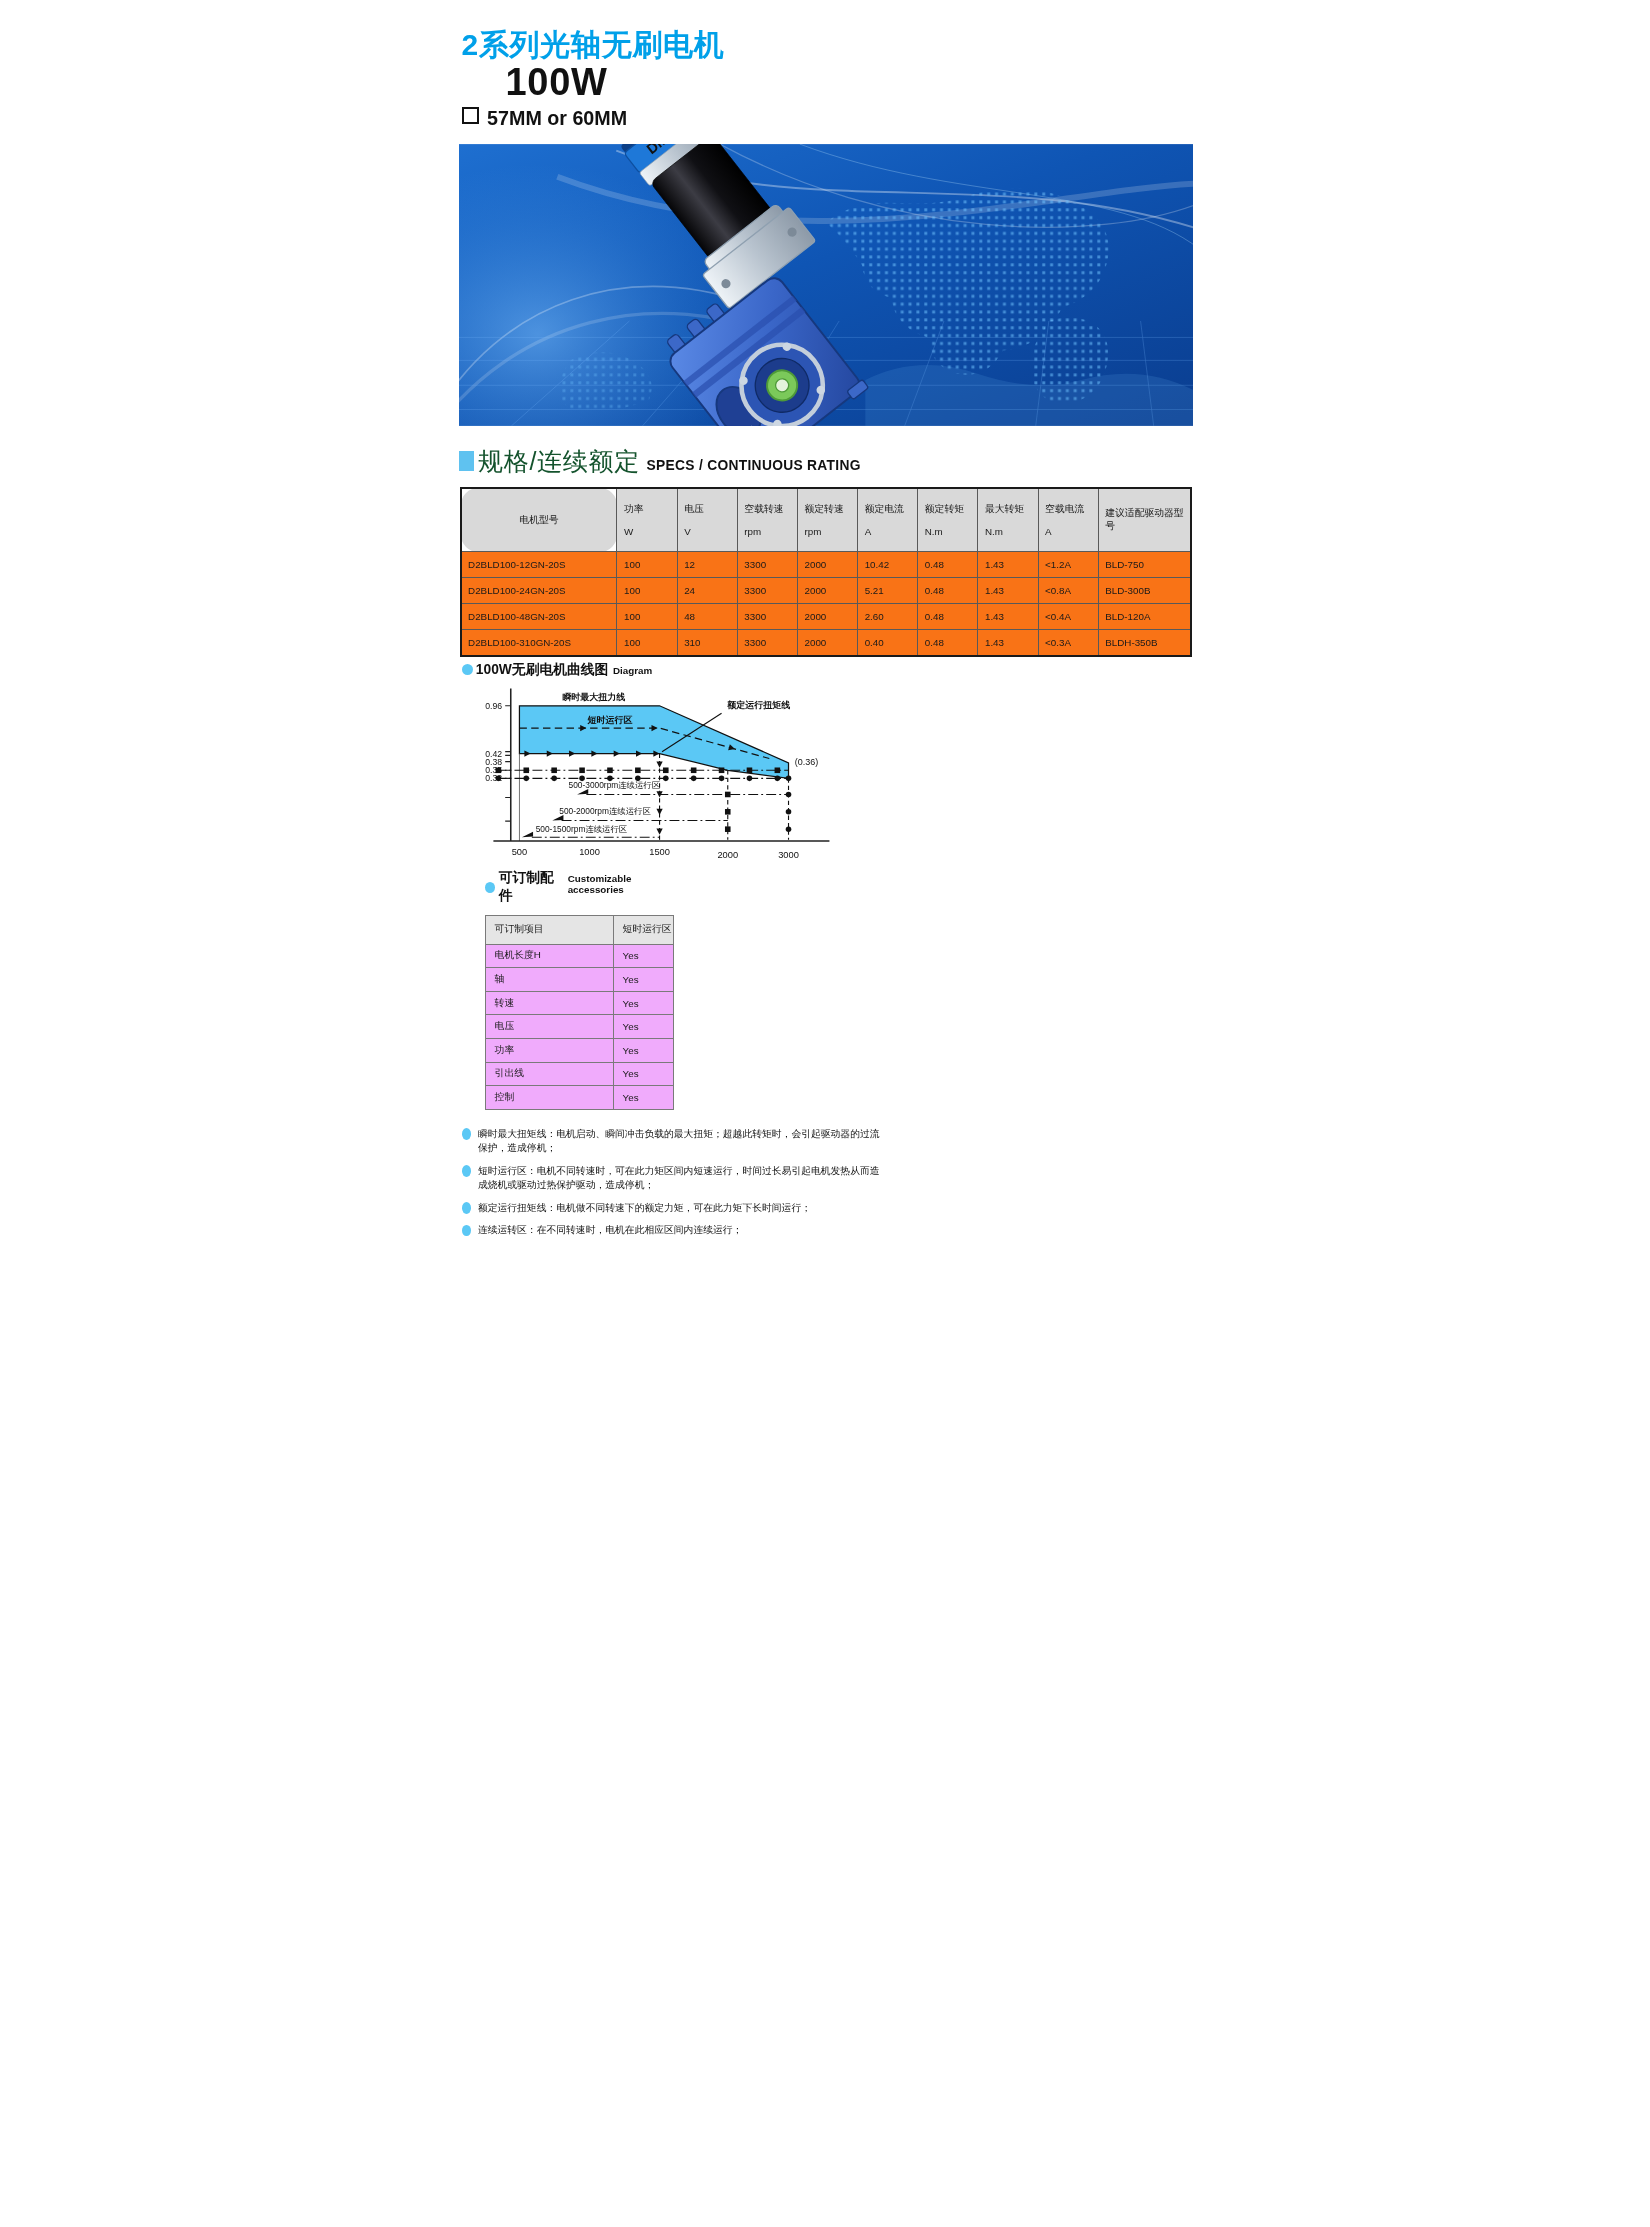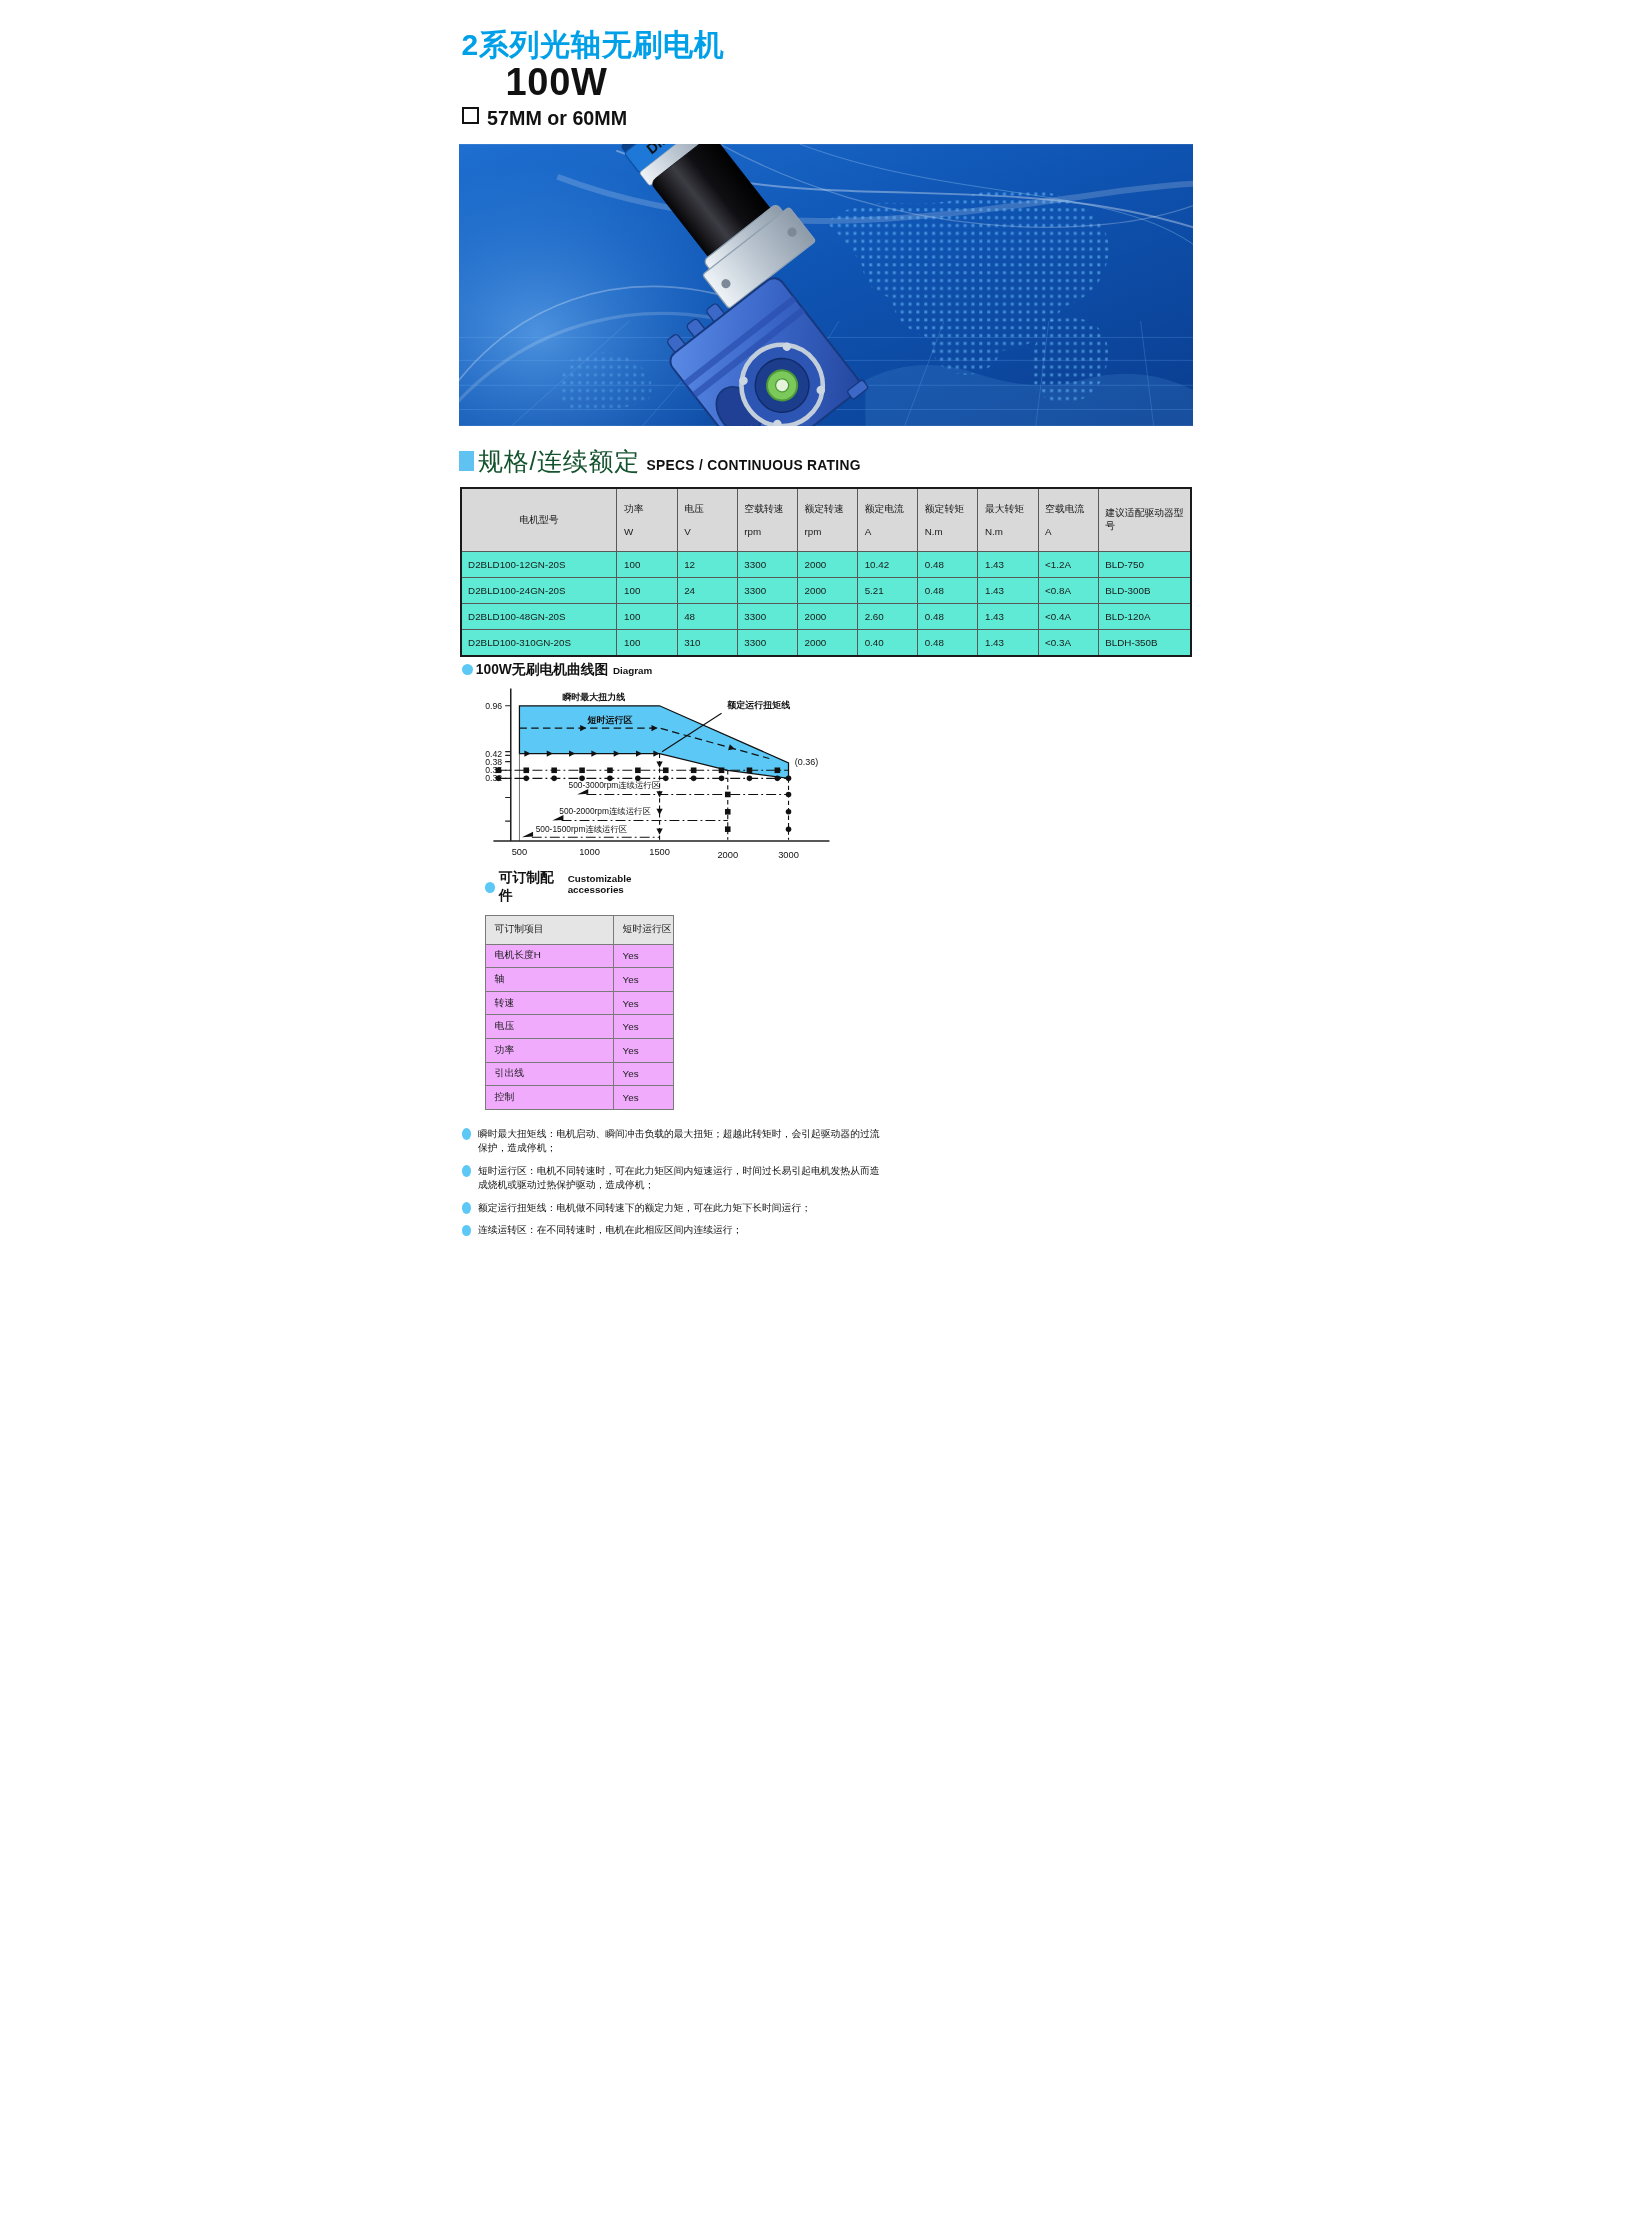--- a/index.html
+++ b/index.html
@@ -26,24 +26,24 @@
   .sec-head { margin:18.4px 0 0 46px; display:flex; align-items:baseline; }
   .sec-sq { width:15.7px; height:19.7px; background:#5fc2f0; align-self:center; margin-right:3.9px; }
   .sec-cn { font-size:25px; font-weight:normal; color:#14532d; letter-spacing:0.7px; }
   .sec-en { font-size:13.8px; font-weight:bold; color:#111; margin-left:6.6px; letter-spacing:0.3px; }
 
   
   .spec-table { width:732px; margin:9.2px 0 0 47px; border-collapse:collapse; table-layout:fixed;
                 border:2px solid #1a1a1a; font-size:9.8px; }
   .spec-table th, .spec-table td { border:0.7px solid #595959; text-align:left; padding:0 0 0 6.6px; }
   .spec-table thead th { background:#d9d9d9; height:64px; font-weight:normal; vertical-align:middle; }
-  .spec-table tbody td { height:26px; background:#5eead4; }
+  .spec-table tbody td { height:26px; background:#f97316; }
   .hc { display:flex; flex-direction:column; gap:9.2px; justify-content:center; }
   .hc .hc-unit:empty { display:none; }
-  th.cen { text-align:center; padding-left:0; }
+  th.cen { text-align:center; padding-left:0;border-radius:17px; }
 
   
   .mid-row { display:flex; margin:4px 0 0 49px; align-items:flex-start;flex-direction:column; }
   .sub-head { display:flex; align-items:baseline; }
   .sub-dot { width:11px; height:11px; border-radius:50%; background:#5bc8f5; align-self:center; margin-right:3.3px; }
   .sub-cn { font-size:13.8px; font-weight:bold; color:#111; }
   .sub-en { font-size:9.8px; font-weight:bold; color:#111; margin-left:4.6px; }
   .chart-col { width:380px; }
   .chart-wrap { margin-top:2.6px; }
   .acc-col { margin-left:23.6px; width:197px; }

